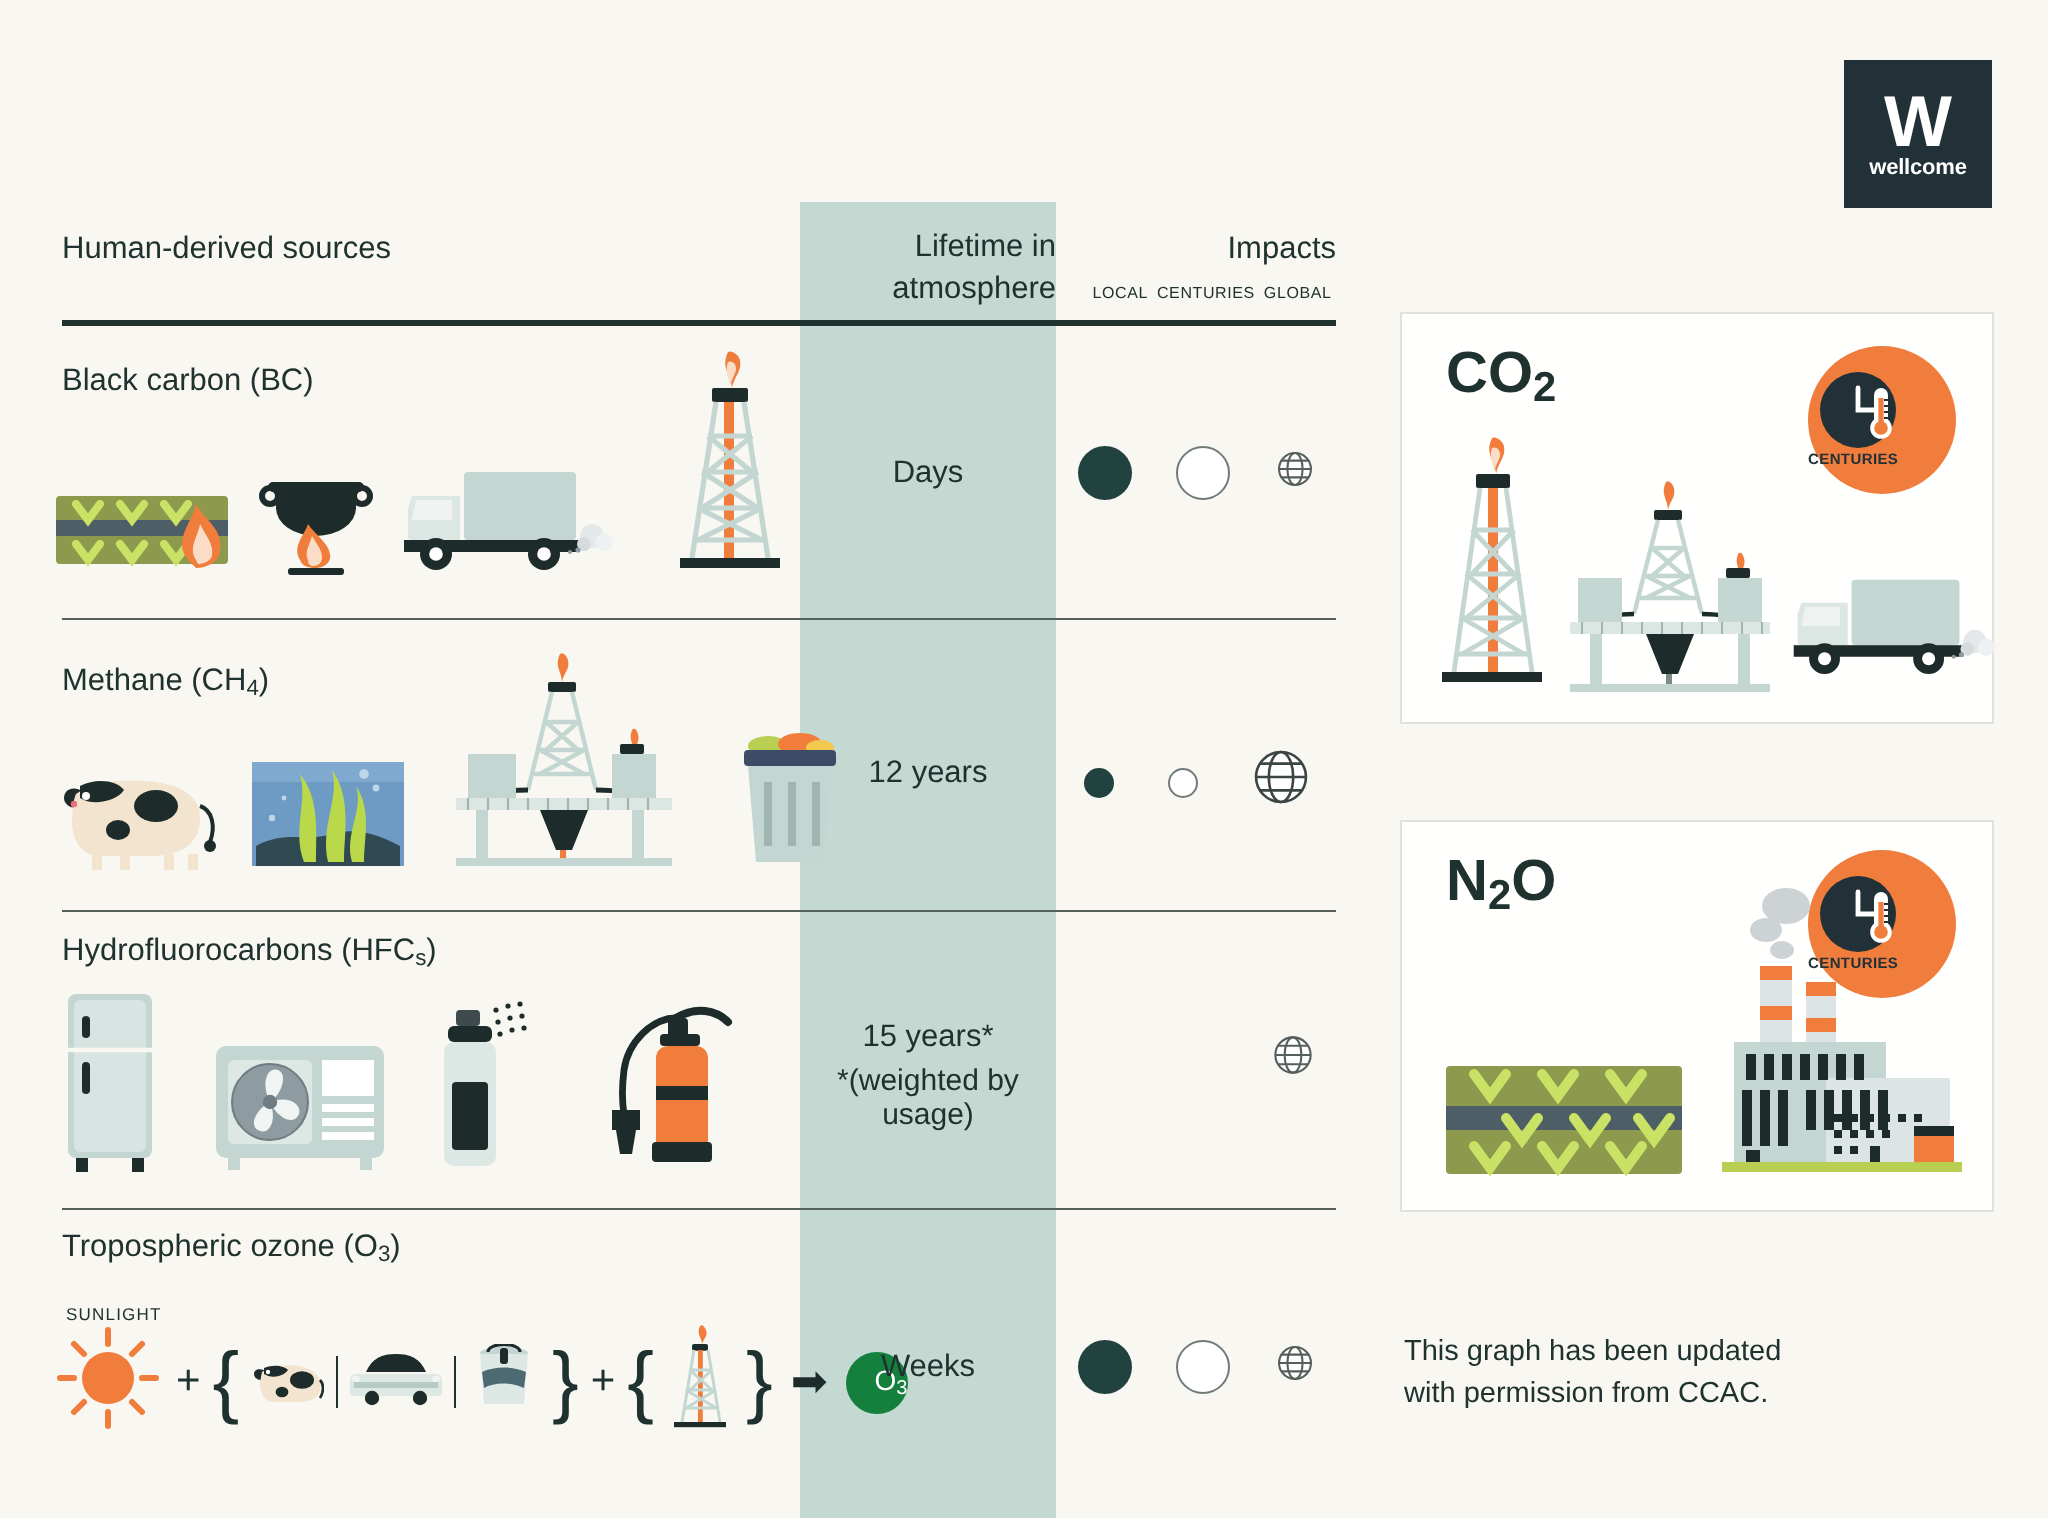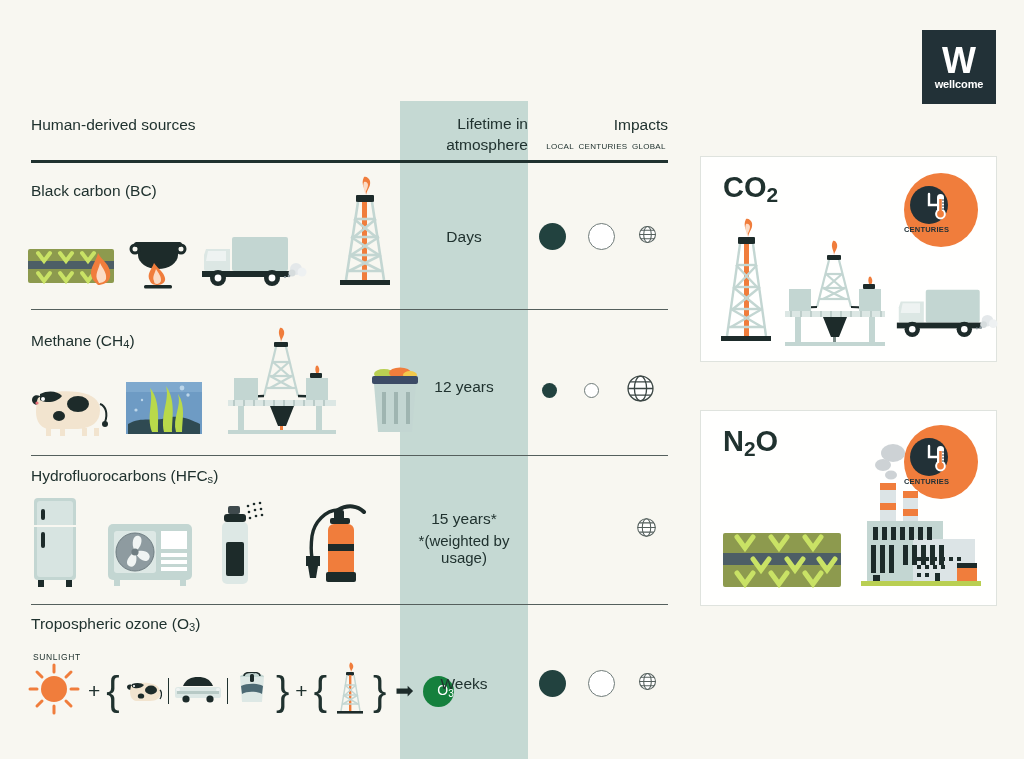--- a/index.html
+++ b/index.html
@@ -706,14 +706,18 @@
         </g>
         <rect x="104" y="124" width="20" height="18" fill="#f07d3c"></rect>
         <rect x="104" y="124" width="20" height="5" fill="#1d2b2a"></rect>
         <rect x="20" y="136" width="7" height="8" fill="#1d2b2a"></rect>
         <rect x="82" y="134" width="5" height="10" fill="#1d2b2a"></rect>
         <rect x="8" y="142" width="120" height="5" fill="#b9cf52"></rect>
       </svg>
     </span>
   </div>
 
+  <div class="credit">
+    <span>This graph has been updated</span><br>
+    <span>with permission from CCAC.</span>
+  </div>
 
 </div>
 
 </body></html>

